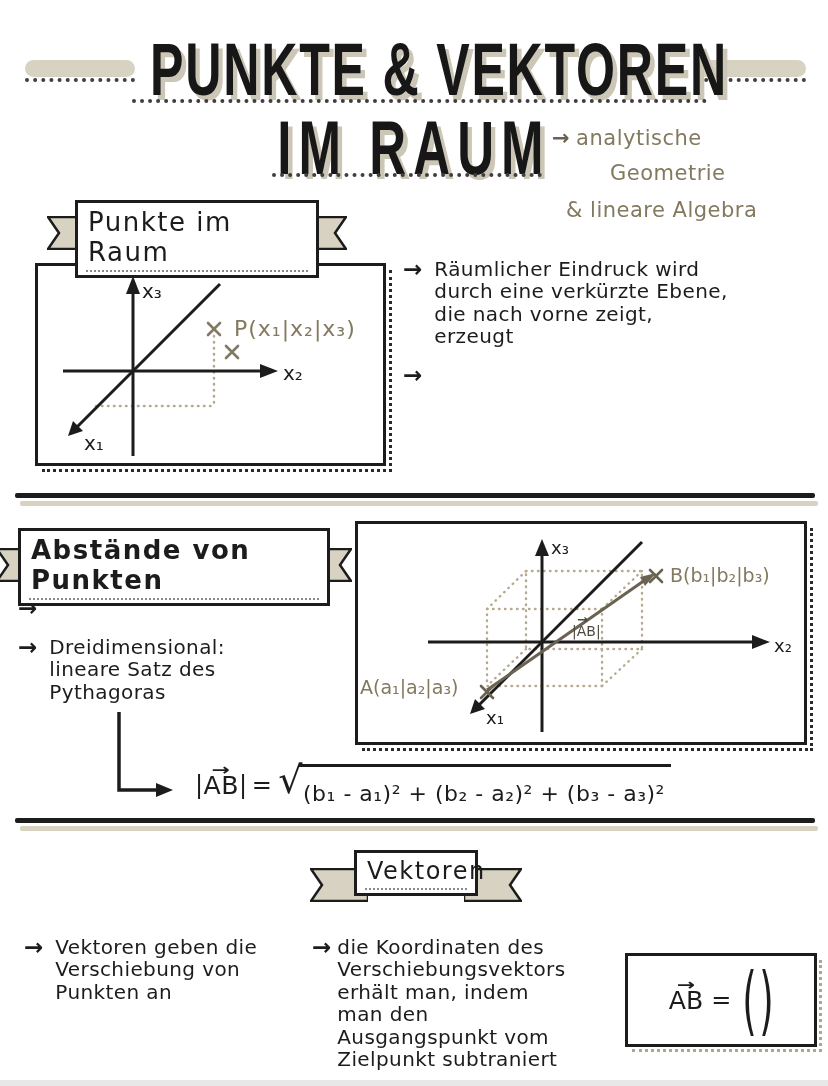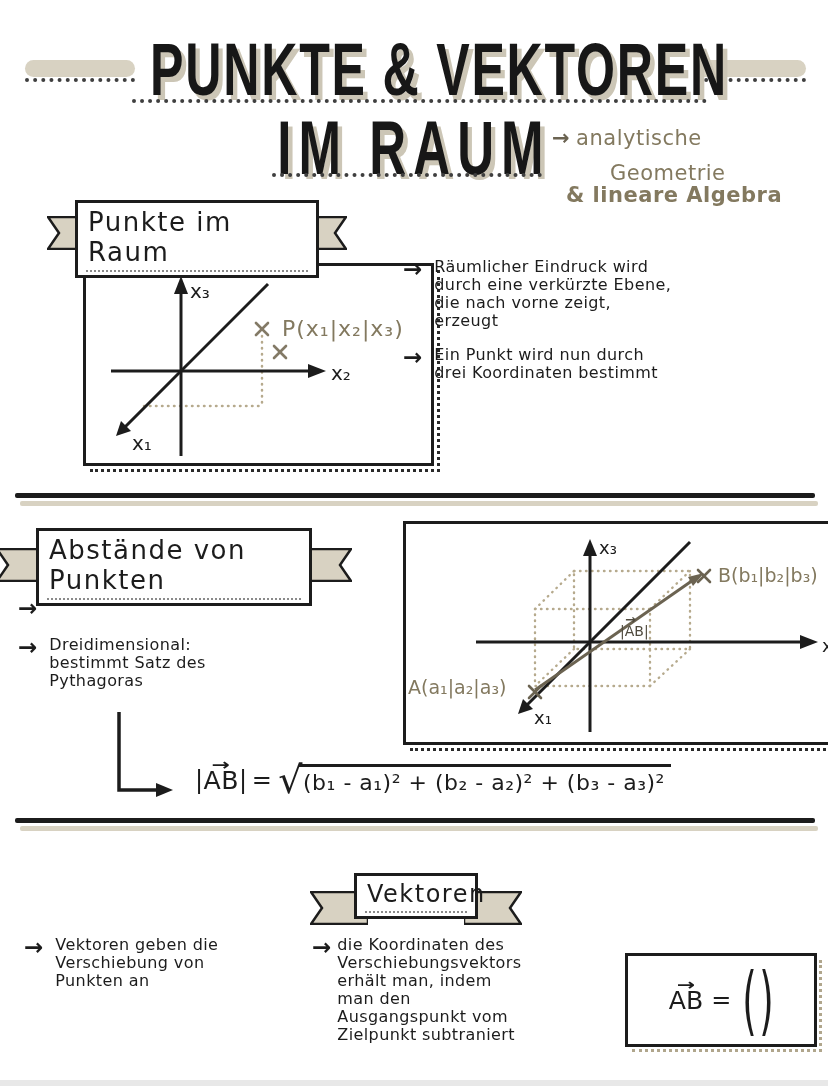--- a/index.html
+++ b/index.html
@@ -15,54 +15,54 @@
     transform:scale(0.88,1.3);transform-origin:center top;
     color:#171717;text-shadow:5px 4px 0 #ccc6b6;white-space:nowrap;
   }
   .title-1{top:26px;font-size:57px;letter-spacing:2px;}
   .title-2{top:104px;font-size:58px;letter-spacing:8px;}
   .dotline{position:absolute;border-bottom:4px dotted #3f3f3f;}
   .pill{position:absolute;height:17px;background:#d8d2c2;border-radius:9px;}
   .annot{position:absolute;left:552px;top:128px;color:#83795f;font-size:21px;line-height:1.0;letter-spacing:0.5px;}
   .annot .arr{color:#6b6351;font-weight:bold;margin-right:6px;}
   .annot-l2{margin-left:58px;margin-top:14px;}
-  .annot-l3{margin-left:14px;margin-top:1px;font-weight:bold;}
+  .annot-l3{margin-left:14px;margin-top:16px;}
   
   .banner{position:absolute;}
   .banner .wing{position:absolute;z-index:1;}
   .banner .blabel{
     position:relative;z-index:2;background:#fff;border:3px solid #1c1c1c;
     text-align:left;font-size:26px;letter-spacing:1.5px;padding:4px 10px 8px;
   }
   .banner .bdots{position:absolute;left:8px;right:8px;bottom:3px;border-bottom:2px dotted #8a8a8a;}
   
-  .dbox{position:absolute;background:#fff;border:3.5px solid #1c1c1c;margin-left:48px;}
+  .dbox{position:absolute;background:#fff;border:3.5px solid #1c1c1c;}
   .dshadow::after{
     content:"";position:absolute;top:4px;left:4px;right:-9px;bottom:-9px;
     border-right:3.5px dotted #2a2a2a;border-bottom:3.5px dotted #2a2a2a;pointer-events:none;
   }
   .dshadow-tan::after{
     content:"";position:absolute;top:4px;left:4px;right:-8px;bottom:-8px;
     border-right:3px dotted #b0a68c;border-bottom:3px dotted #b0a68c;pointer-events:none;
   }
   
   .bullets{position:absolute;display:flex;flex-direction:column;gap:16px;}
   .bullet{display:flex;gap:12px;align-items:flex-start;}
   .bullet .arr{font-weight:bold;font-size:23px;line-height:1;}
-  .btext{white-space:pre-line;font-size:16px;line-height:1.12;letter-spacing:0.4px;}
+  .btext{white-space:pre-line;font-size:20px;line-height:1.12;letter-spacing:0.4px;}
   
   .rule-black{position:absolute;height:5px;background:#1c1c1c;border-radius:2px;}
   .rule-beige{position:absolute;height:5px;background:#d8d2c2;border-radius:2px;}
   
   .formula{position:absolute;display:flex;align-items:center;font-size:24px;letter-spacing:0.5px;}
   .vec{position:relative;display:inline-block;font-size:1.05em;}
   .vec .varr{position:absolute;top:-0.62em;left:50%;transform:translateX(-50%) scaleX(1.4);font-size:0.62em;font-weight:bold;}
   .sqrt{display:inline-flex;align-items:flex-start;margin-left:6px;}
   .sqrt .rad{font-size:38px;line-height:0.85;margin-right:-4px;}
-  .sqrt .under{border-top:3px solid #1c1c1c;padding:3px 6px 0 4px;font-size:22px;}
+  .sqrt .under{border-top:3px solid #1c1c1c;padding:14px 6px 0 4px;font-size:22px;}
   .vbox{position:absolute;background:#fff;border:3px solid #1c1c1c;display:flex;align-items:center;justify-content:center;gap:4px;}
   .vbox .paren{font-size:74px;font-weight:400;transform:scaleX(0.5);line-height:0.85;margin:0 -8px;}
   .vbox .col{display:flex;flex-direction:column;font-size:20px;line-height:1.1;letter-spacing:1px;}
   .vbox .veq{font-size:24px;display:flex;align-items:center;gap:8px;margin-right:8px;}
   svg text{font-family:"DejaVu Sans",sans-serif;}
 </style>
 </head>
 <body>
 
 <div class="page">
@@ -133,49 +133,47 @@
   <div class="bullets" style="left:403px;top:258px;width:425px;">
     <div class="bullet">
       <span class="arr">→</span>
       <span class="btext">Räumlicher Eindruck wird
 durch eine verkürzte Ebene,
 die nach vorne zeigt,
 erzeugt</span>
     </div>
     <div class="bullet">
       <span class="arr">→</span>
-      <span class="btext">Ein Punkt wird nun durch
-drei Koordinaten bestimmt</span>
     </div>
   </div>
 
   <div class="rule-black" style="left:15px;top:493px;width:800px;"></div>
   <div class="rule-beige" style="left:20px;top:501px;width:798px;"></div>
 
   <div class="banner" style="left:-4px;top:528px;width:356px;">
     <svg class="wing" style="left:0;top:20px;" width="60" height="34">
       <polygon points="60,1 60,33 1,33 12,17 1,1" fill="#d8d2c2" stroke="#1c1c1c" stroke-width="2.5"></polygon>
     </svg>
     <svg class="wing" style="left:296px;top:20px;" width="60" height="34">
       <polygon points="0,1 0,33 59,33 48,17 59,1" fill="#d8d2c2" stroke="#1c1c1c" stroke-width="2.5"></polygon>
     </svg>
-    <div class="blabel" style="margin:0 40px;">
+    <div class="blabel" style="margin:0 22px;font-weight:bold;">
       <span>Abstände von Punkten</span>
       <span class="bdots"></span>
     </div>
   </div>
 
   <div class="bullets" style="left:18px;top:597px;width:335px;">
     <div class="bullet">
       <span class="arr">→</span>
     </div>
     <div class="bullet">
       <span class="arr">→</span>
       <span class="btext">Dreidimensional:
-bestimmt Satz des
+lineare Satz des
 Pythagoras</span>
     </div>
   </div>
 
   <div class="dbox dshadow" style="left:355px;top:521px;width:446px;height:218px;">
     <svg width="446" height="218" viewBox="0 0 446 218">
 
       <g stroke="#b6aa8d" stroke-width="2.4" stroke-dasharray="0.5 5.5" stroke-linecap="round" fill="none">
         <rect x="168" y="47" width="116" height="78"></rect>
         <rect x="129" y="85" width="115" height="77"></rect>
@@ -230,21 +228,21 @@
       <span style="margin-left:4px;">=</span>
     <span class="sqrt">
         <span class="rad">√</span>
         <span class="under">(b₁ - a₁)² + (b₂ - a₂)² + (b₃ - a₃)²</span>
       </span>
   </div>
 
   <div class="rule-black" style="left:15px;top:818px;width:800px;"></div>
   <div class="rule-beige" style="left:20px;top:826px;width:798px;"></div>
 
-  <div class="banner" style="left:310px;top:850px;width:212px;margin-top:23px;">
+  <div class="banner" style="left:310px;top:850px;width:212px;">
     <svg class="wing" style="left:0;top:18px;" width="58" height="34">
       <polygon points="58,1 58,33 1,33 12,17 1,1" fill="#d8d2c2" stroke="#1c1c1c" stroke-width="2.5"></polygon>
     </svg>
     <svg class="wing" style="left:154px;top:18px;" width="58" height="34">
       <polygon points="0,1 0,33 57,33 46,17 57,1" fill="#d8d2c2" stroke="#1c1c1c" stroke-width="2.5"></polygon>
     </svg>
     <div class="blabel" style="margin:0 44px;font-size:24px;">
       <span>Vektoren</span>
       <span class="bdots"></span>
     </div>

